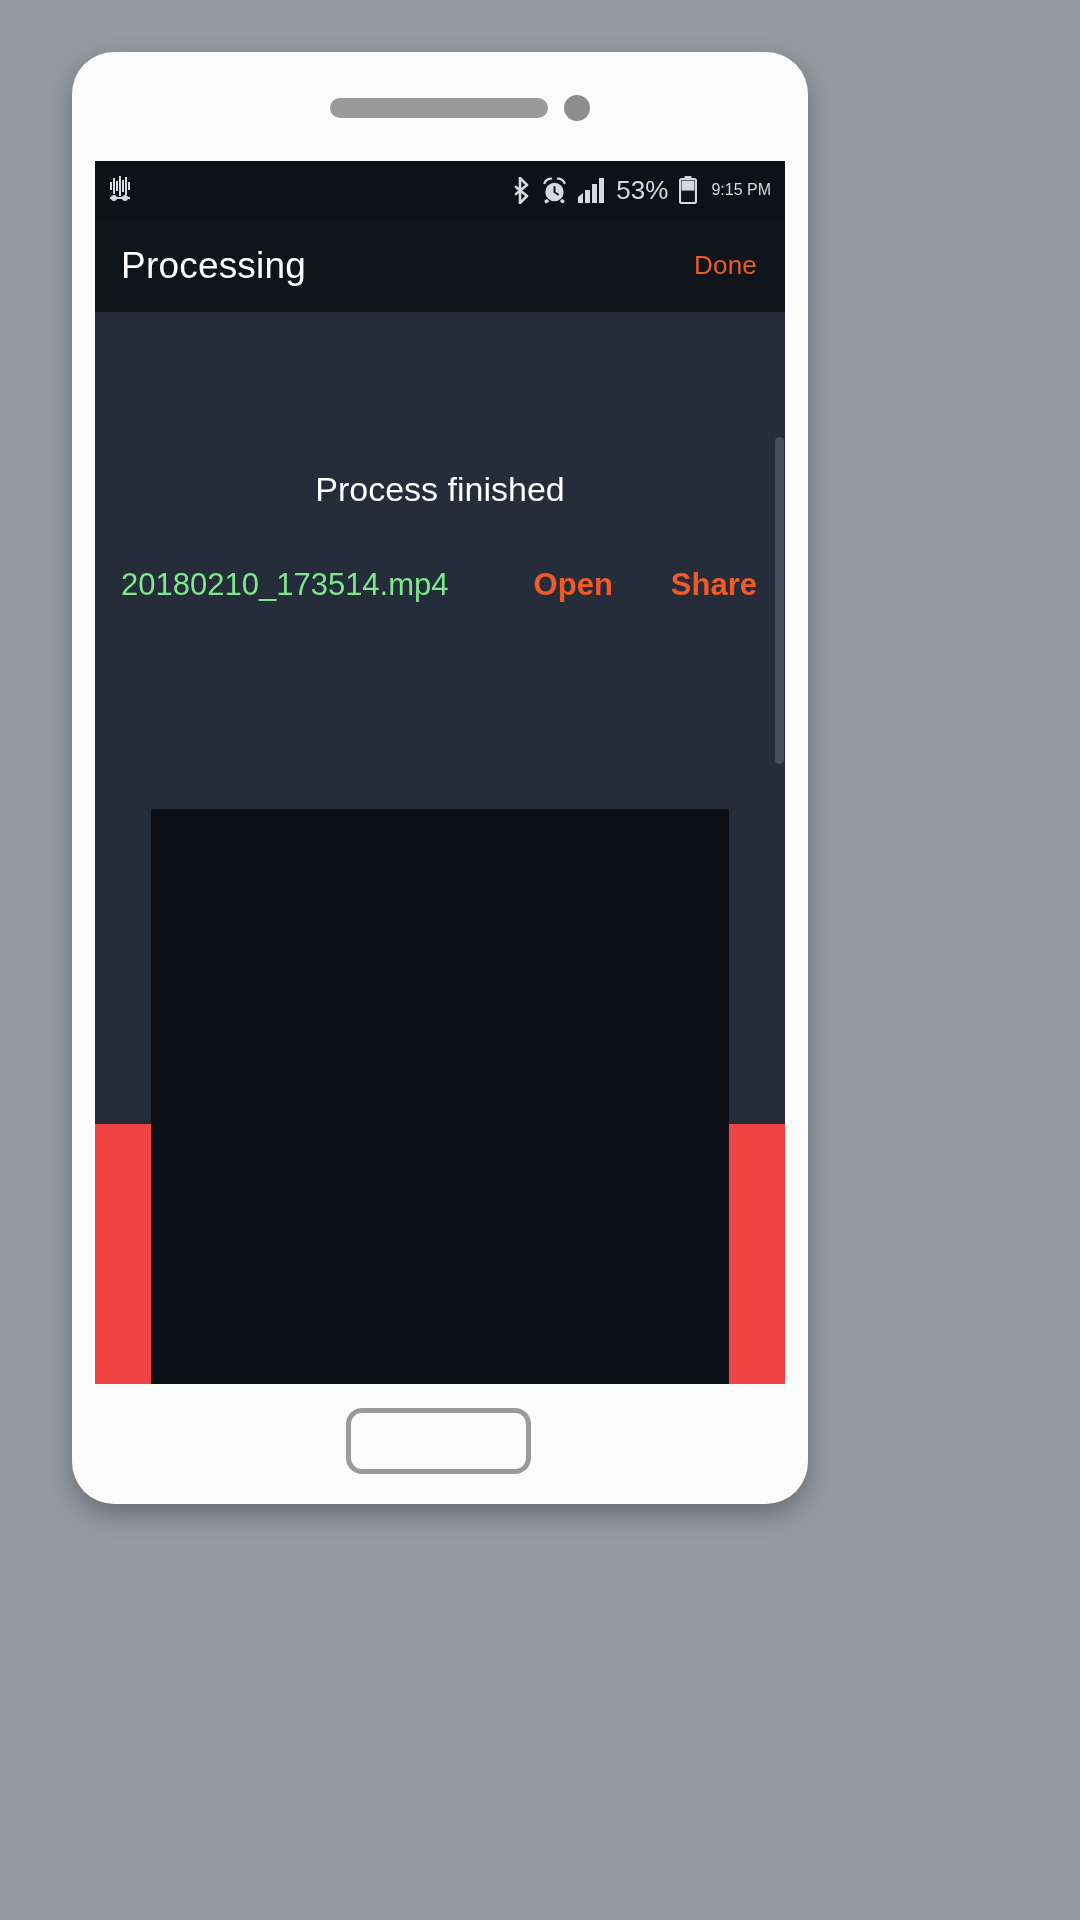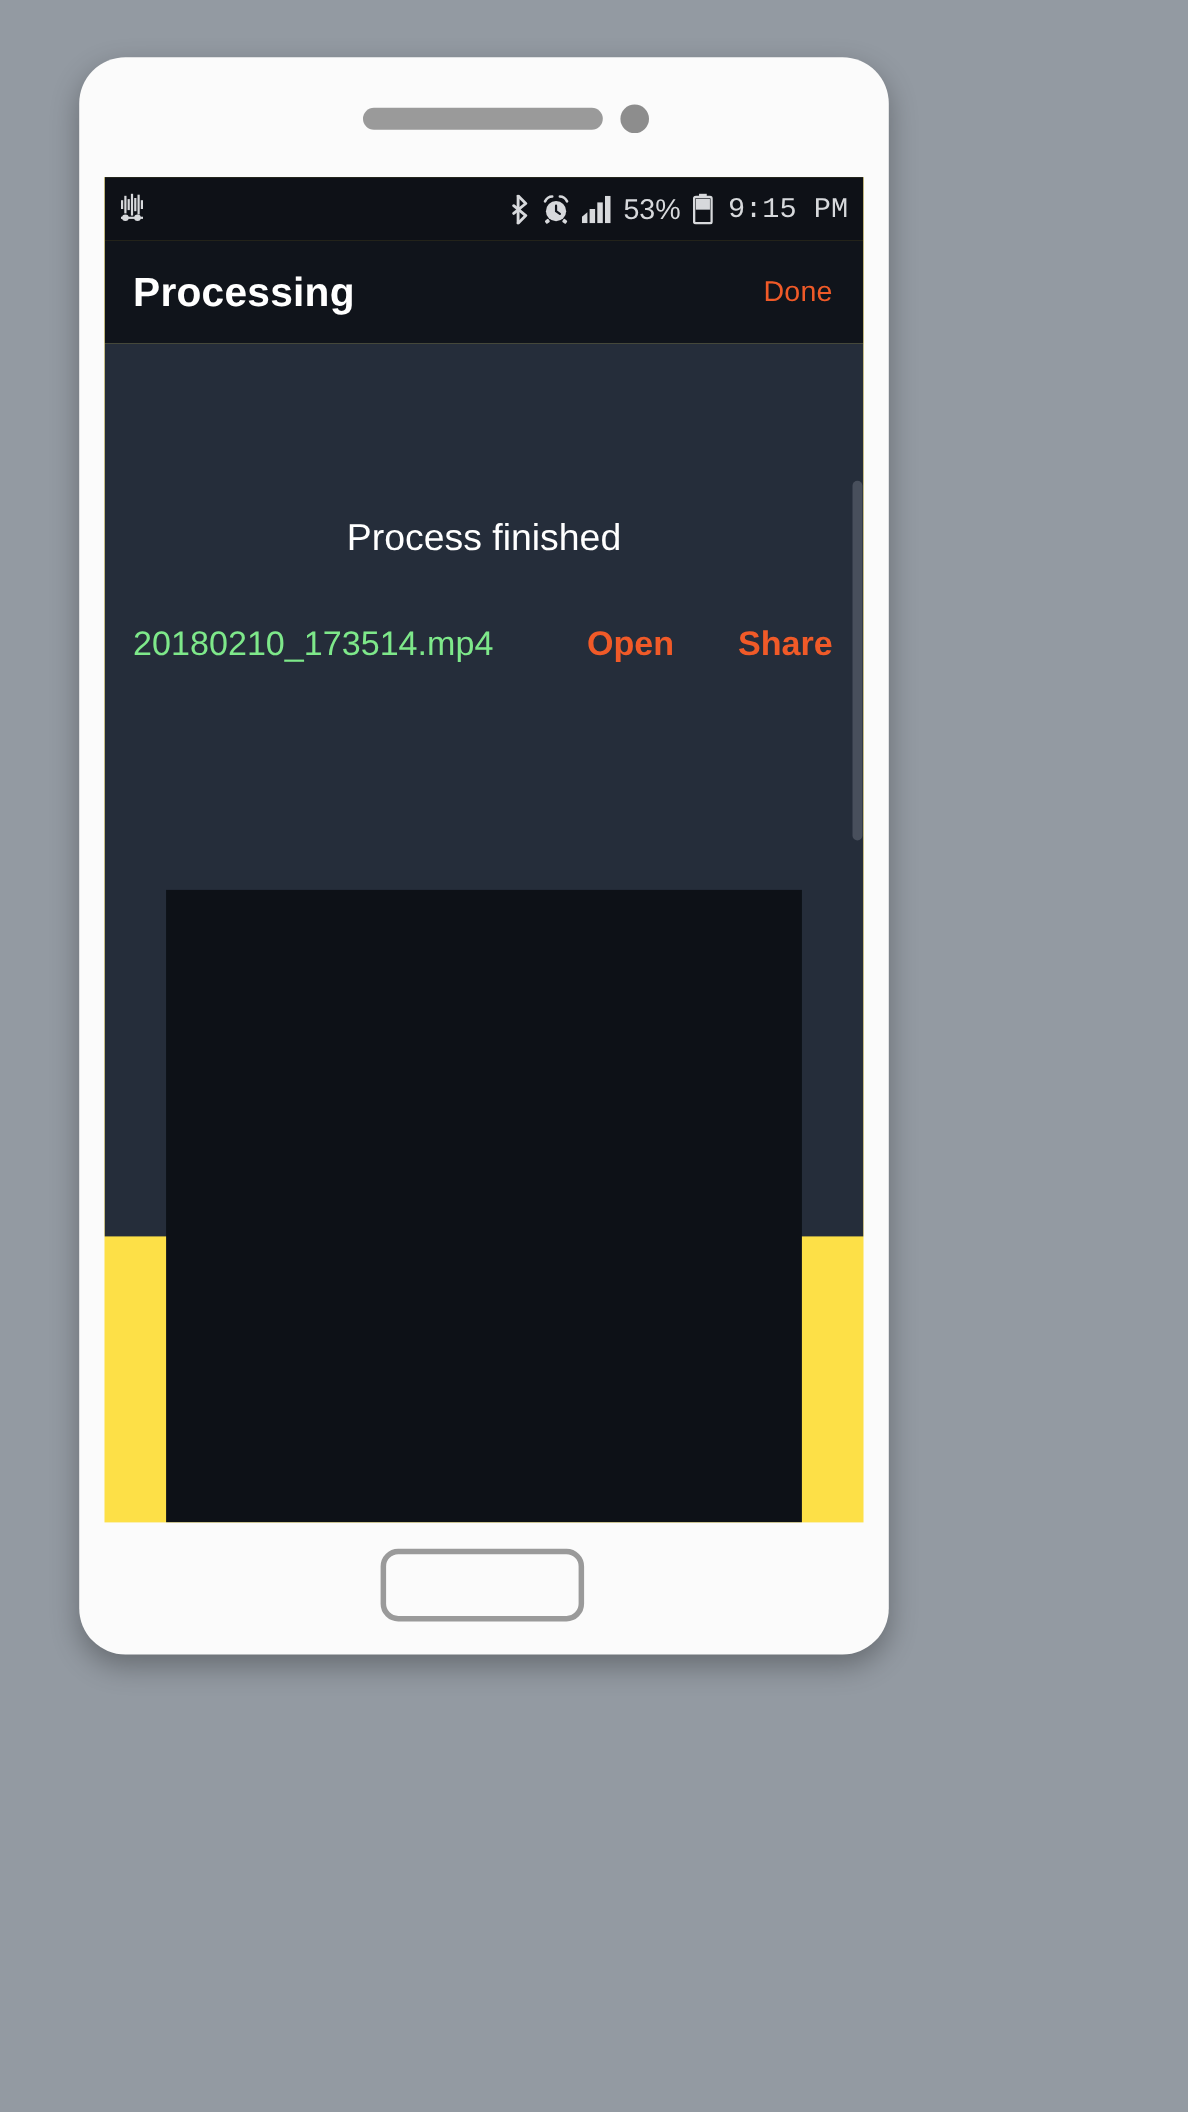--- a/index.html
+++ b/index.html
@@ -71,21 +71,21 @@
     background: transparent;
   }
 
   
   .screen {
     position: absolute;
     left: 23px;
     top: 109px;
     width: 690px;
     height: 1223px;
-    background: #fde047;
+    background: #ef4444;
     overflow: hidden;
   }
 
   
   .statusbar {
     position: relative;
     height: 58px;
     background: #0e1117;
     display: flex;
     align-items: center;
@@ -117,40 +117,39 @@
   .icon-battery { display:block; width: 18px; height: 28px; }
 
   .battery-pct {
     color: #d7d9dc;
     font-size: 26px;
     letter-spacing: 0px;
   }
 
   .clock {
     color: #d7d9dc;
-    font-size: 26px;
+    font-size: 16px;
     margin-left: 3px;
-    font-family: Liberation Mono, monospace;
   }
 
   
   .appbar {
     height: 93px;
     background: #10141b;
     display: flex;
     align-items: center;
     justify-content: space-between;
     padding: 0 28px 0 26px;
     box-sizing: border-box;
   }
 
   .appbar-title {
     color: #ffffff;
     font-size: 37px;
-    font-weight: bold;
+    font-weight: normal;
     letter-spacing: 0.2px;
   }
 
   .appbar-action {
     color: #f05a28;
     font-size: 26px;
     letter-spacing: 0.2px;
     cursor: pointer;
   }
 

